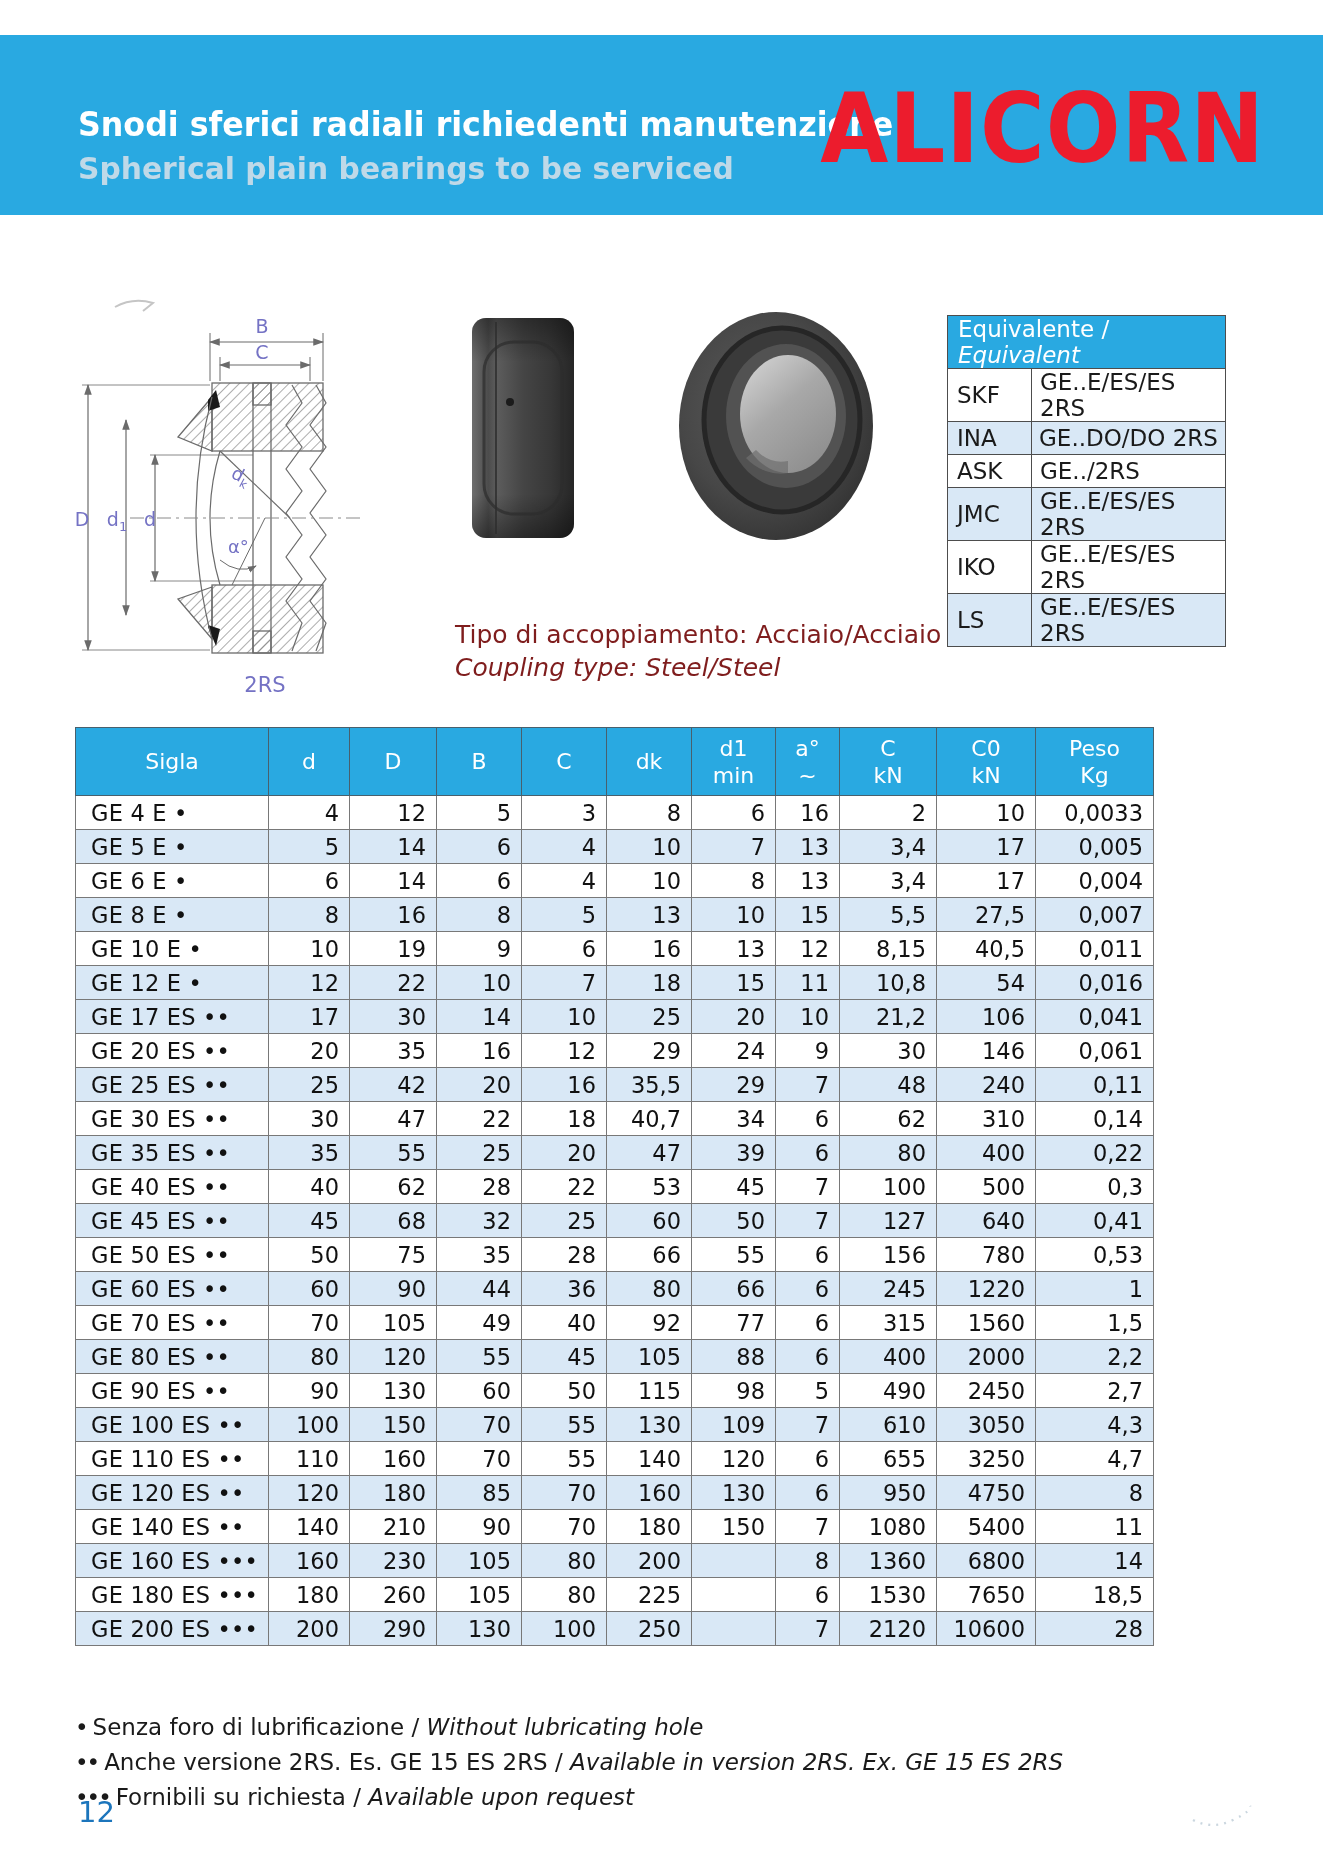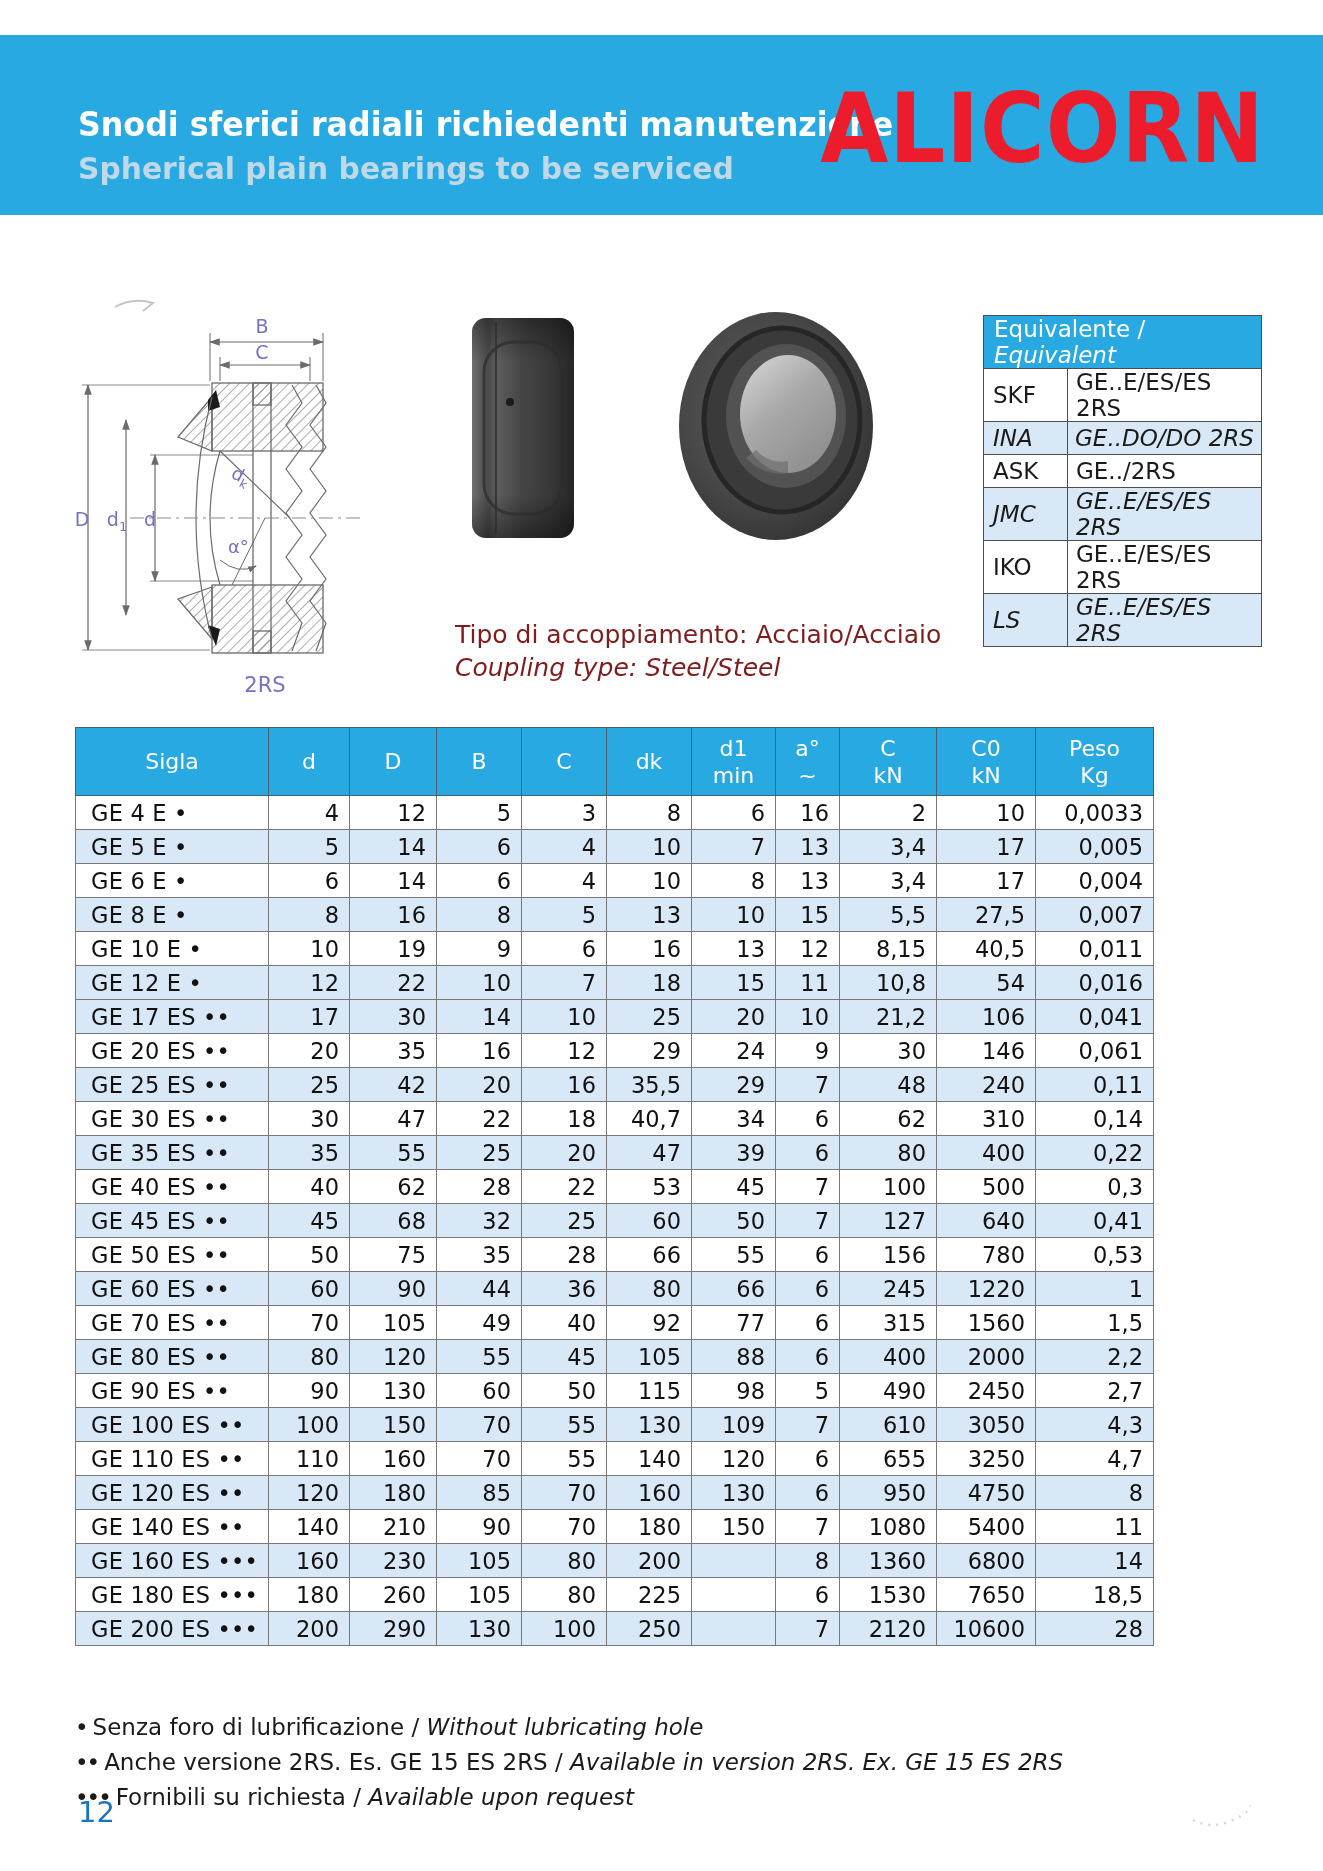--- a/index.html
+++ b/index.html
@@ -5,26 +5,26 @@
   * { margin:0; padding:0; box-sizing:border-box; }
   html,body { width:1323px; height:1871px; background:#ffffff; font-family:"DejaVu Sans", sans-serif; position:relative; overflow:hidden; }
 
   
   .header-band { position:absolute; left:0; top:35px; width:1323px; height:180px; background:#29A9E1; }
   .title-it { position:absolute; left:78px; top:70px; font-size:33px; font-weight:bold; color:#ffffff; transform:scaleX(.96); transform-origin:left center; white-space:nowrap; }
   .title-en { position:absolute; left:78px; top:115px; font-size:31px; font-weight:bold; color:#BFD9E8; transform:scaleX(.96); transform-origin:left center; white-space:nowrap; }
   .logo { position:absolute; left:805px; top:42px; width:475px; text-align:center; font-size:88px; font-weight:800; color:#EC1C2D; letter-spacing:1px; transform:scaleY(1.1); white-space:nowrap; }
 
   
-  .eq-table { position:absolute; left:947px; top:315px; width:279px; border:1px solid #4d4d4d; border-collapse:collapse; font-size:23px; color:#1a1a1a;margin-left:36px; }
+  .eq-table { position:absolute; left:947px; top:315px; width:279px; border:1px solid #4d4d4d; border-collapse:collapse; font-size:23px; color:#1a1a1a; }
   .eq-table .eq-header td { background:#29A9E1; color:#ffffff; height:52px; padding-left:10px; font-size:23px; }
   .eq-table td { border:1px solid #4d4d4d; height:33px; vertical-align:middle; }
   .eq-brand { width:84px; padding-left:9px; }
   .eq-code  { padding-left:8px; }
-  .eq-row-alt td { background:#D9E8F6;font-style:italic; }
+  .eq-row-alt td { background:#D9E8F6; }
   .italic { font-style:italic; }
 
   
   .drawing { position:absolute; left:60px; top:285px; }
 
   
   .photo-side { position:absolute; left:470px; top:316px; }
   .photo-front{ position:absolute; left:676px; top:308px; }
 
   

